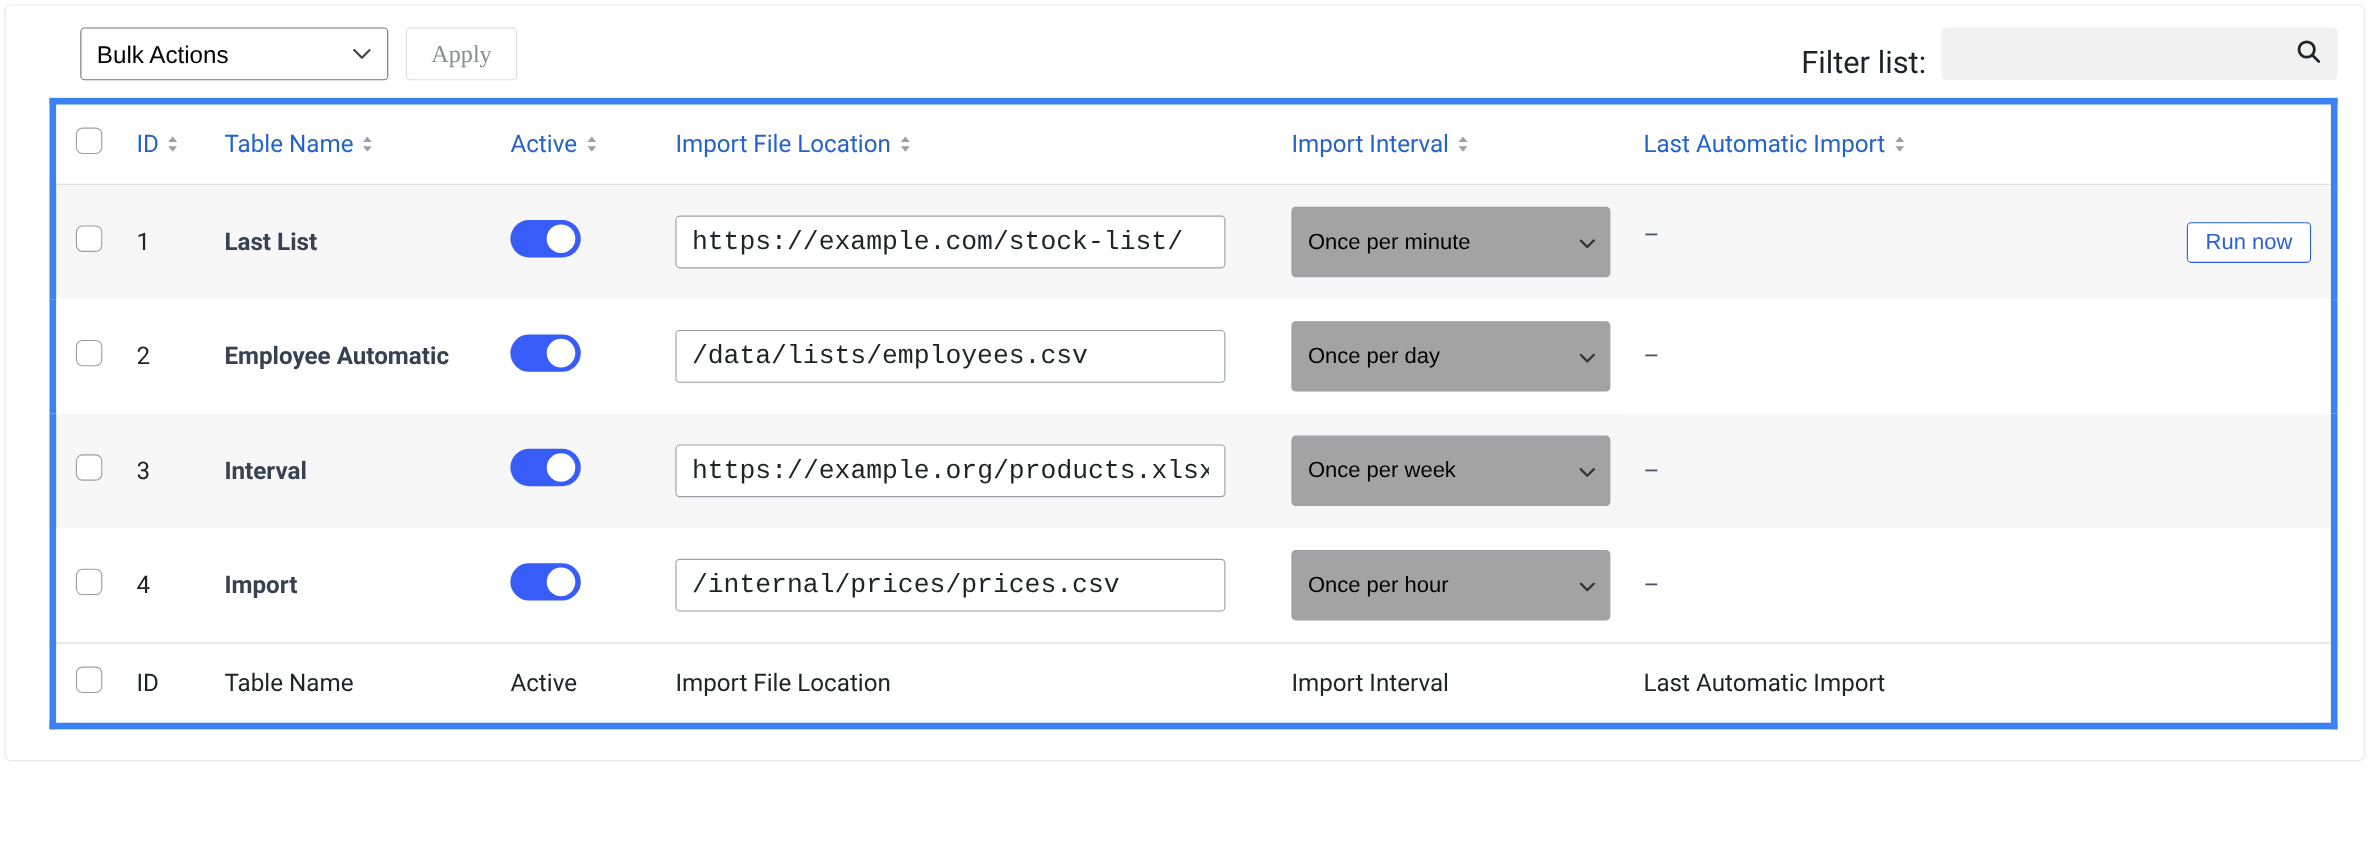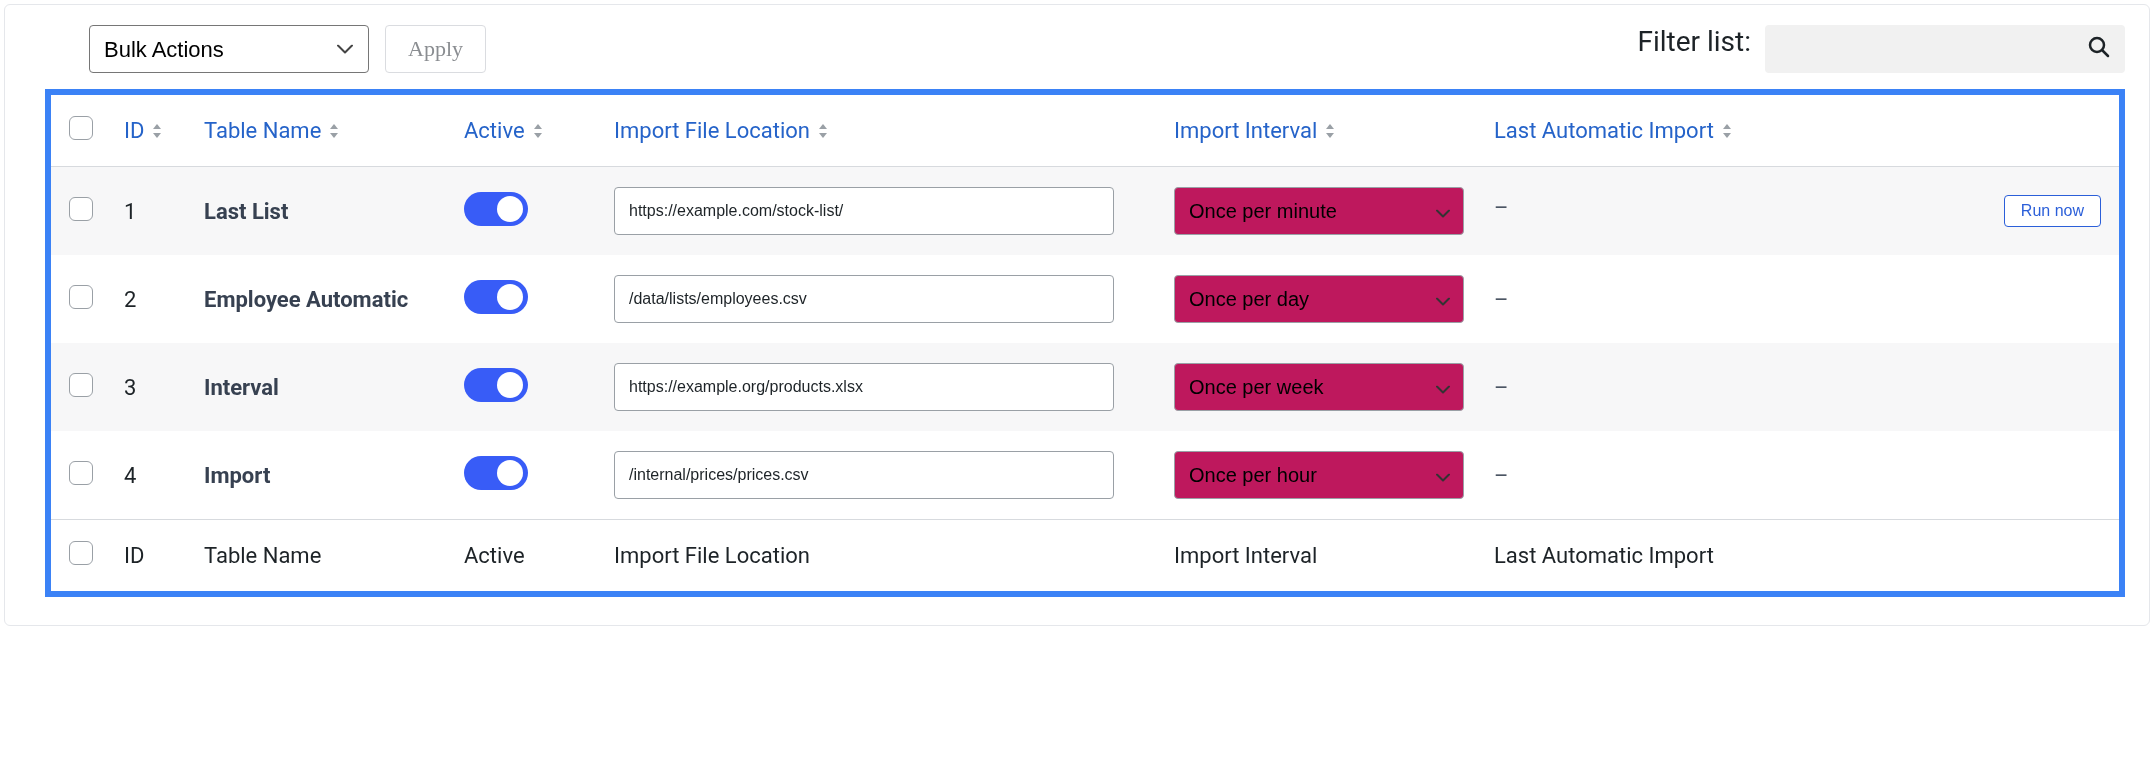--- a/index.html
+++ b/index.html
@@ -16,22 +16,22 @@
     padding: 20px 24px 28px 24px;
     width: 2146px;
   }
   .panel-title {
     font-size: 24px;
     font-weight: 600;
     margin: 10px 0 26px 0;
   }
   .toolbar {
     display: flex;
-    align-items: flex-start;
-    margin: 0 0 16px 24px;
+    align-items: flex-end;
+    margin: 0 0 16px 8px;
     padding-left: 36px;
   }
   .select-bulk {
     height: 48px;
     width: 280px;
     font-size: 22px;
     padding: 0 40px 0 14px;
     border: 1px solid #767676;
     border-radius: 4px;
     background: #fff;
@@ -160,56 +160,56 @@
     top: 4px;
     right: 5px;
   }
 
   .location-input {
     width: 500px;
     height: 48px;
     border: 1px solid #9aa0a6;
     border-radius: 4px;
     padding: 0 14px;
-    font-family: Liberation Sans, sans-serif;
-    font-size: 16px;
+    font-family: Liberation Mono, monospace;
+    font-size: 24px;
     color: #1d2327;
     background: #fff;
   }
 
   .interval-wrap { position: relative; display: inline-block; }
   .interval-select {
     width: 290px;
-    height: 48px;
+    height: 64px;
     border: 1px solid #9aa0a6;
     border-radius: 4px;
     padding: 0 40px 0 14px;
     font-size: 20px;
-    background: #be185d;
+    background: #a3a3a3;
     appearance: none;
     -webkit-appearance: none;
     cursor: pointer;
   }
   .interval-caret {
     position: absolute;
     right: 14px;
     top: 50%;
     transform: translateY(-50%);
     pointer-events: none;
     color: #333;
   }
 
   .run-now {
     float: right;
     border: 1px solid #2b5fd9;
     color: #2b5fd9;
     background: #fff;
     border-radius: 4px;
     padding: 6px 16px;
-    font-size: 16px;
+    font-size: 20px;
     cursor: pointer;
     margin-right: 4px;
   }
   .last-cell { position: relative; }
   .dash { color: #4b5563; }
 </style>
 </head>
 <body>
 
 <div class="panel">

